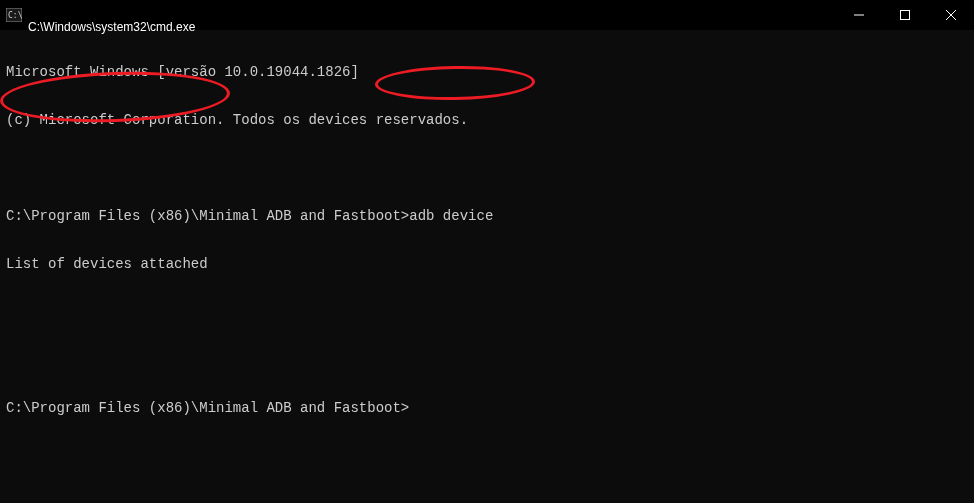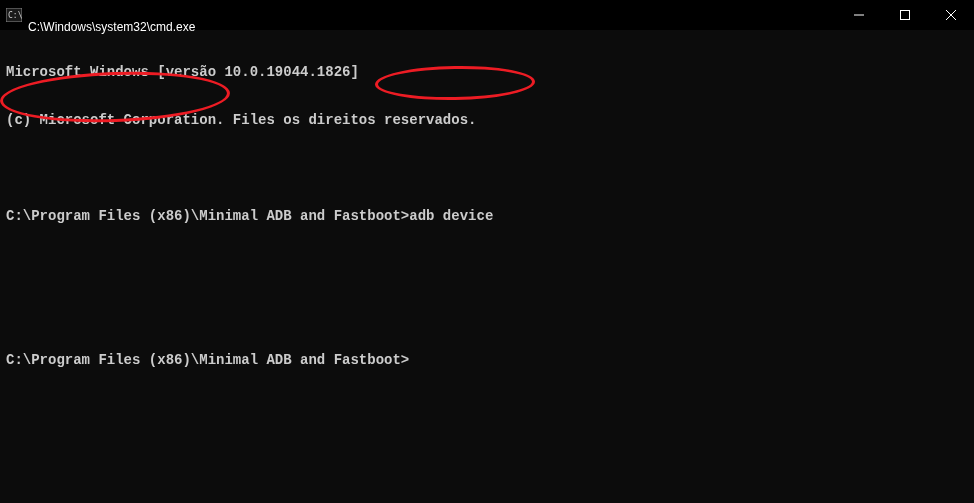--- a/index.html
+++ b/index.html
@@ -50,21 +50,21 @@
       justify-content: center;
       color: #ffffff;
     }
     .win-btn svg { display: block; }
     .terminal {
       padding: 2px 6px;
       line-height: 16px;
       white-space: pre;
       position: relative;
     }
-    .line { height: 16px; font-weight: bold; }
+    .line { height: 16px; }
     .annot {
       position: absolute;
       border: 3px solid #ed1c24;
       border-radius: 50%;
       pointer-events: none;
     }
     .annot1 {
       left: 0px;
       top: 42px;
       width: 230px;
@@ -107,22 +107,23 @@
       <svg width="10" height="10" viewBox="0 0 10 10">
           <line x1="0" y1="0" x2="10" y2="10" stroke="#fff" stroke-width="1"></line>
           <line x1="10" y1="0" x2="0" y2="10" stroke="#fff" stroke-width="1"></line>
         </svg>
     </div>
   </div>
 </div>
 
 <div class="terminal">
   <div class="line">Microsoft Windows [versão 10.0.19044.1826]</div>
-  <div class="line">(c) Microsoft Corporation. Files os direitos reservados.</div>
+  <div class="line">(c) Microsoft Corporation. Todos os devices reservados.</div>
   <div class="line"></div>
   <div class="line"><span>C:\Program Files (x86)\Minimal ADB and Fastboot&gt;</span><span>adb device</span></div>
+  <div class="line">List of devices attached</div>
   <div class="line"></div>
   <div class="line"></div>
   <div class="line"><span>C:\Program Files (x86)\Minimal ADB and Fastboot&gt;</span><span></span></div>
 
   <div class="annot annot1"></div>
   <div class="annot annot2"></div>
 </div>
 
 </body></html>

